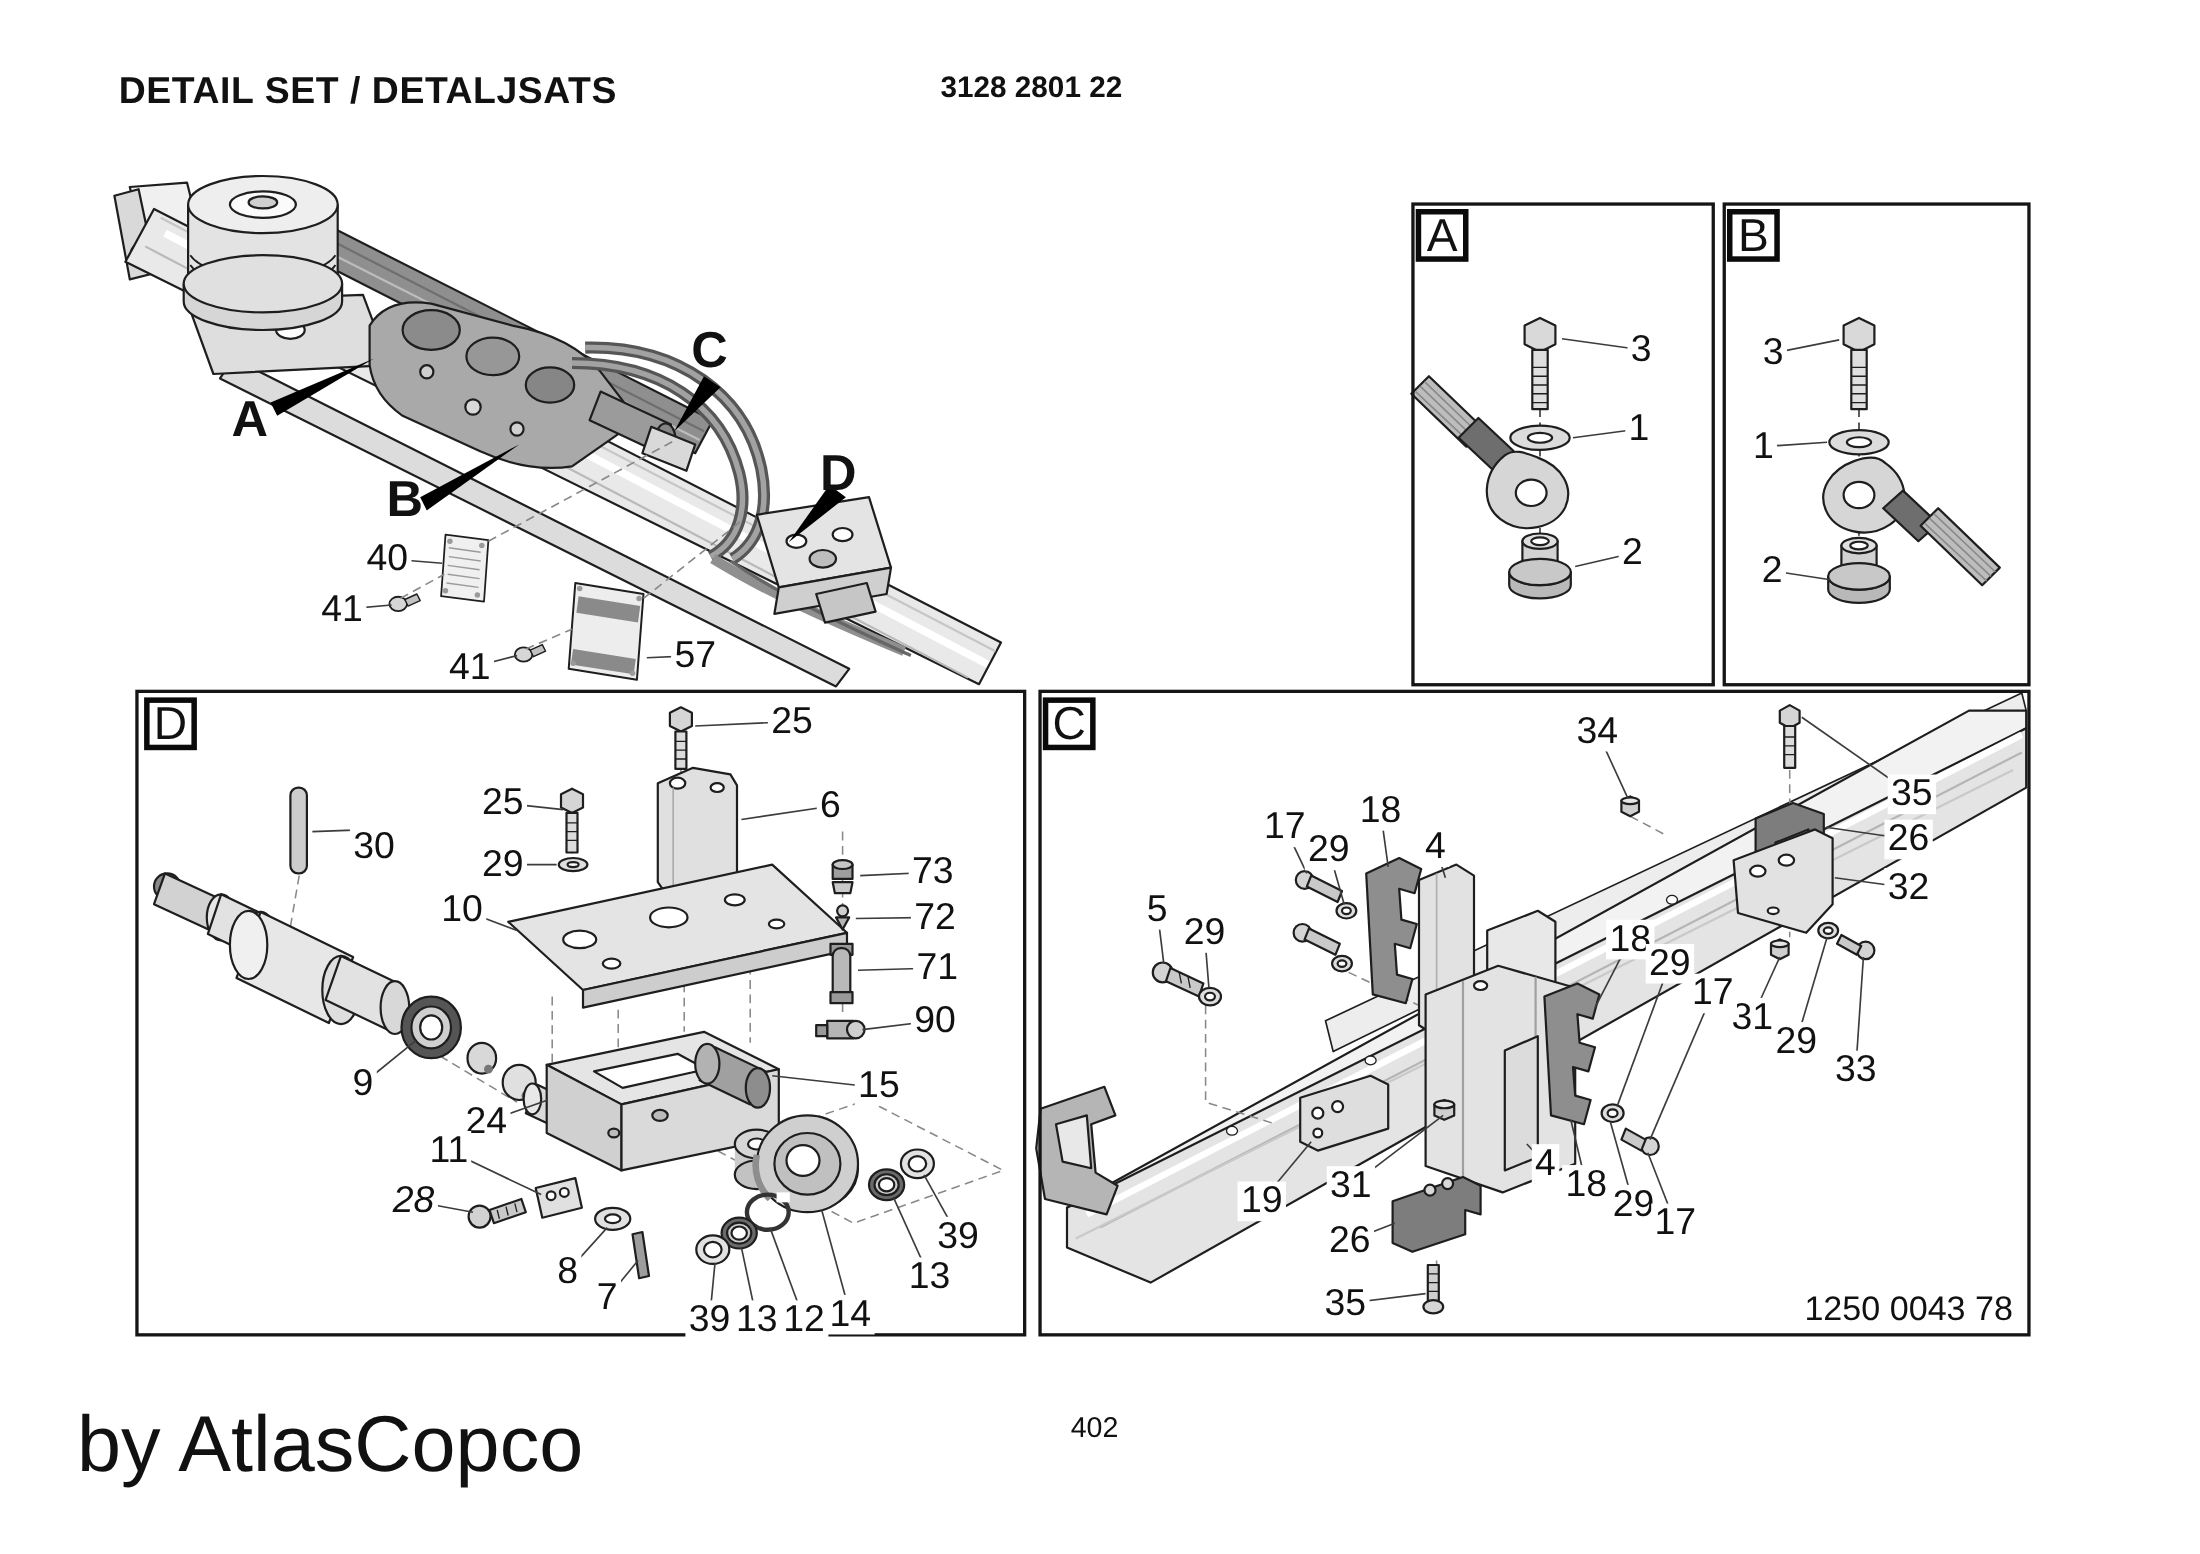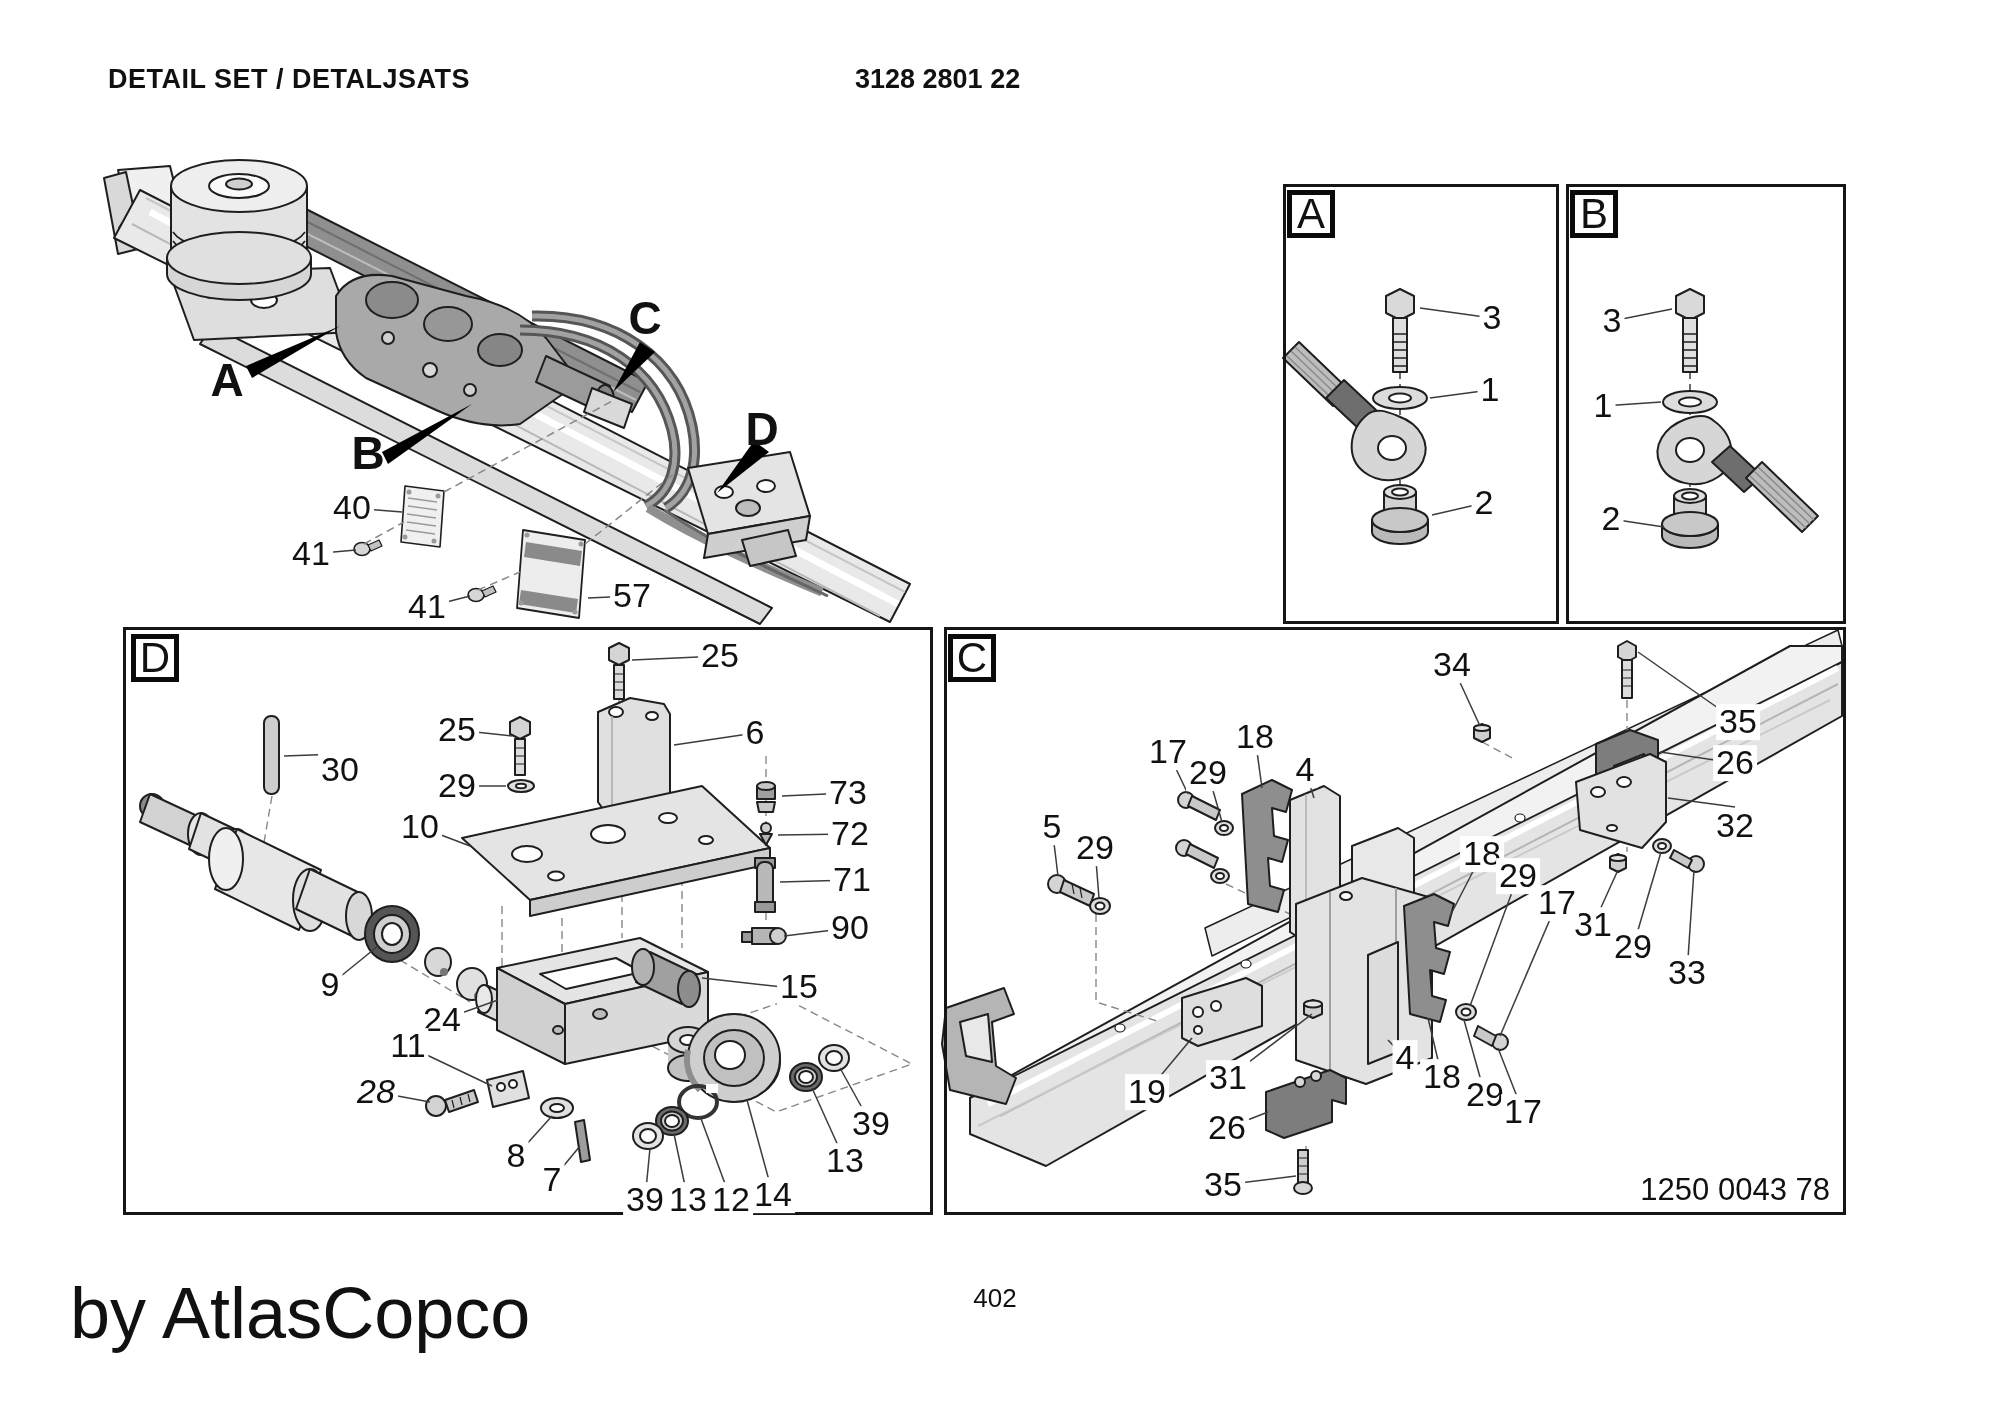--- a/index.html
+++ b/index.html
@@ -7,21 +7,21 @@
         font-family:"Liberation Sans", sans-serif;color:#111;}
   #art{position:absolute;left:0;top:0;z-index:1;}
   .panel{position:absolute;border:3px solid #151515;z-index:2;pointer-events:none;background:transparent;}
   #callout-layer{position:absolute;left:0;top:0;width:100%;height:100%;z-index:3;}
   .callout{position:absolute;transform:translate(-50%,-50%);font-size:34px;line-height:1.05;
            background:#fff;padding:0 3px;white-space:nowrap;}
   .view-letter{position:absolute;transform:translate(-50%,-50%);font-size:46px;font-weight:bold;}
   .letterbox{position:absolute;width:38px;height:38px;border:5px solid #0a0a0a;background:#fff;
              display:flex;align-items:center;justify-content:center;z-index:4;}
   .letterbox span{font-size:42px;line-height:1;}
-  .hdr-title{position:absolute;left:108px;top:64px;font-size:27px;font-weight:bold;letter-spacing:0.5px;}
+  .hdr-title{position:absolute;left:108px;top:64px;font-size:34px;font-weight:bold;letter-spacing:0.5px;}
   .hdr-part{position:absolute;left:855px;top:64px;font-size:27px;font-weight:bold;}
   .ref-number{position:absolute;left:1620px;top:1172px;width:210px;text-align:right;font-size:31px;}
   .page-number{position:absolute;left:995px;top:1298px;transform:translate(-50%,-50%);font-size:26px;}
   .byline{position:absolute;left:70px;top:1272px;font-size:72px;letter-spacing:0px;}
   .plate-script{position:absolute;left:521px;top:566px;width:64px;text-align:center;font-size:13px;
                 font-style:italic;font-weight:bold;transform:rotate(7deg);
                 font-family:"DejaVu Serif", serif;color:#2b2b2b;}
   #leaders line{stroke:#3c3c3c;stroke-width:1.5;}
 </style>
 </head>
@@ -499,21 +499,21 @@
       <div class="callout" style="left: 871px; top: 1124px;">39</div>
       <div class="callout" style="left: 1168px; top: 752px;">17</div>
       <div class="callout" style="left: 1208px; top: 773px;">29</div>
       <div class="callout" style="left: 1255px; top: 737px;">18</div>
       <div class="callout" style="left: 1305px; top: 770px;">4</div>
       <div class="callout" style="left: 1052px; top: 827px;">5</div>
       <div class="callout" style="left: 1095px; top: 848px;">29</div>
       <div class="callout" style="left: 1452px; top: 665px;">34</div>
       <div class="callout" style="left: 1738px; top: 722px;">35</div>
       <div class="callout" style="left: 1735px; top: 763px;">26</div>
-      <div class="callout" style="left: 1735px; top: 807px; margin-top: 19px;">32</div>
+      <div class="callout" style="left: 1735px; top: 807px;">32</div>
       <div class="callout" style="left: 1593px; top: 925px;">31</div>
       <div class="callout" style="left: 1633px; top: 947px;">29</div>
       <div class="callout" style="left: 1687px; top: 973px;">33</div>
       <div class="callout" style="left: 1482px; top: 854px;">18</div>
       <div class="callout" style="left: 1518px; top: 876px;">29</div>
       <div class="callout" style="left: 1557px; top: 903px;">17</div>
       <div class="callout" style="left: 1147px; top: 1092px;">19</div>
       <div class="callout" style="left: 1228px; top: 1078px;">31</div>
       <div class="callout" style="left: 1227px; top: 1128px;">26</div>
       <div class="callout" style="left: 1223px; top: 1185px;">35</div>

